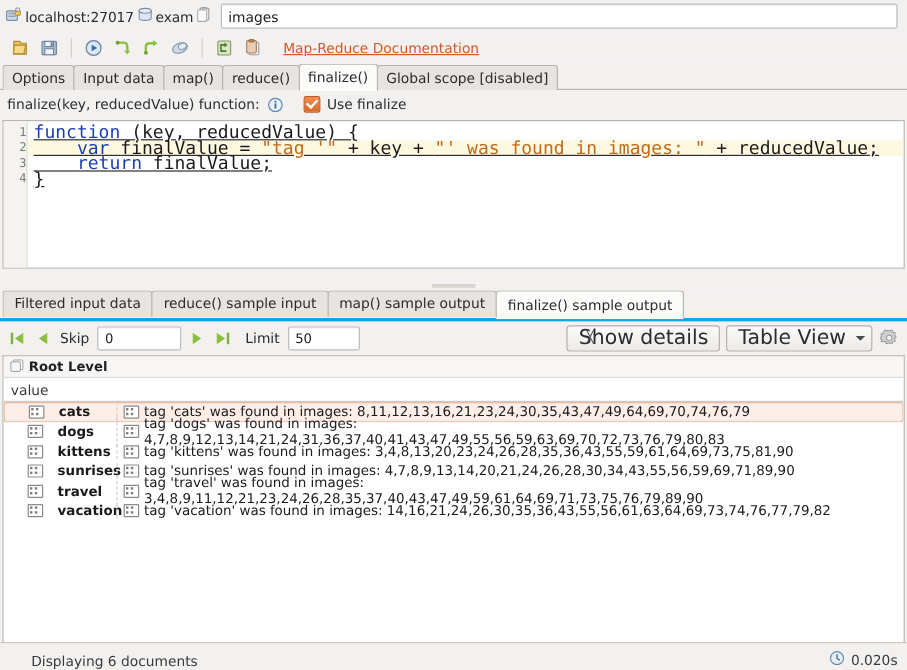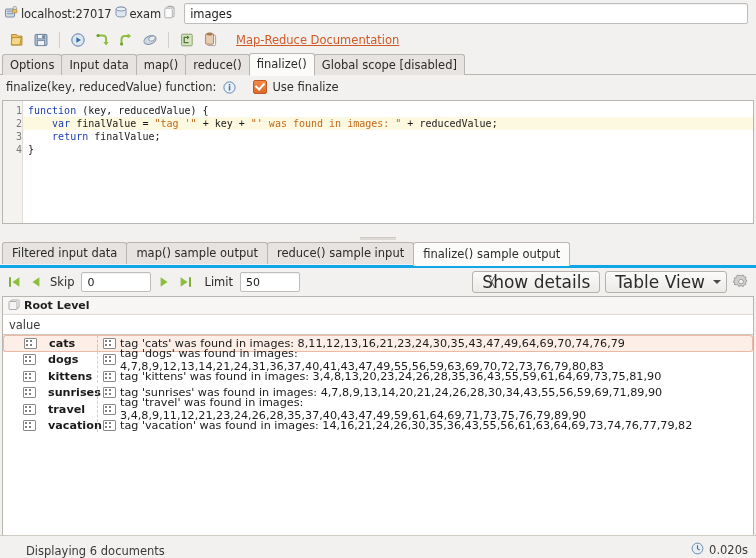--- a/index.html
+++ b/index.html
@@ -62,21 +62,21 @@
   .codebox{
     margin:1px 2px 0 2px;height:122px;background:#ffffff;
     border:1px solid #b9b6b2;display:flex;overflow:hidden;
     font-family:"DejaVu Sans Mono","Liberation Mono",monospace;
   }
   .gutter{
     width:20px;background:#f4f3ef;border-right:1px solid #e0ded8;
     padding-top:3px;text-align:right;font-size:10px;color:#7a7a7a;line-height:13px;
     box-sizing:border-box;
   }
-  .codelines{flex:1;padding-top:3px;font-size:10px;line-height:13px;position:relative;}
+  .codelines{flex:1;padding-top:3px;font-size:15px;line-height:13px;position:relative;text-decoration:underline;}
   .cl{padding-left:5px;white-space:pre;height:13px;}
   .cl.hl{background:#fdf8e0;}
   .kw{color:#1b3fae;}
   .str{color:#c06a1b;}
   .plain{color:#1a1a1a;}
 
   .codescroll-b{height:11px;margin:0 2px;background:#f2f1f0;}
 
   
   .splitter{height:6px;background:#f2f1f0;display:flex;align-items:center;justify-content:center;}
@@ -293,22 +293,22 @@
     </div>
     <div class="codescroll-b"></div>
   </div>
 
   <div class="splitter">
     <div class="grip"></div>
   </div>
 
   <div class="btabstrip">
     <div class="btab">Filtered input data</div>
+    <div class="btab">reduce() sample input</div>
     <div class="btab">map() sample output</div>
-    <div class="btab">reduce() sample input</div>
     <div class="btab sel">
       <span>finalize() sample output</span>
       <span class="closeg">╳</span>
     </div>
   </div>
 
   <div class="pager">
     <div class="navbtn">
       <svg width="15" height="14" viewBox="0 0 15 14">
           <rect x="2" y="2.2" width="2" height="9.6" fill="#7fb03a"></rect>

